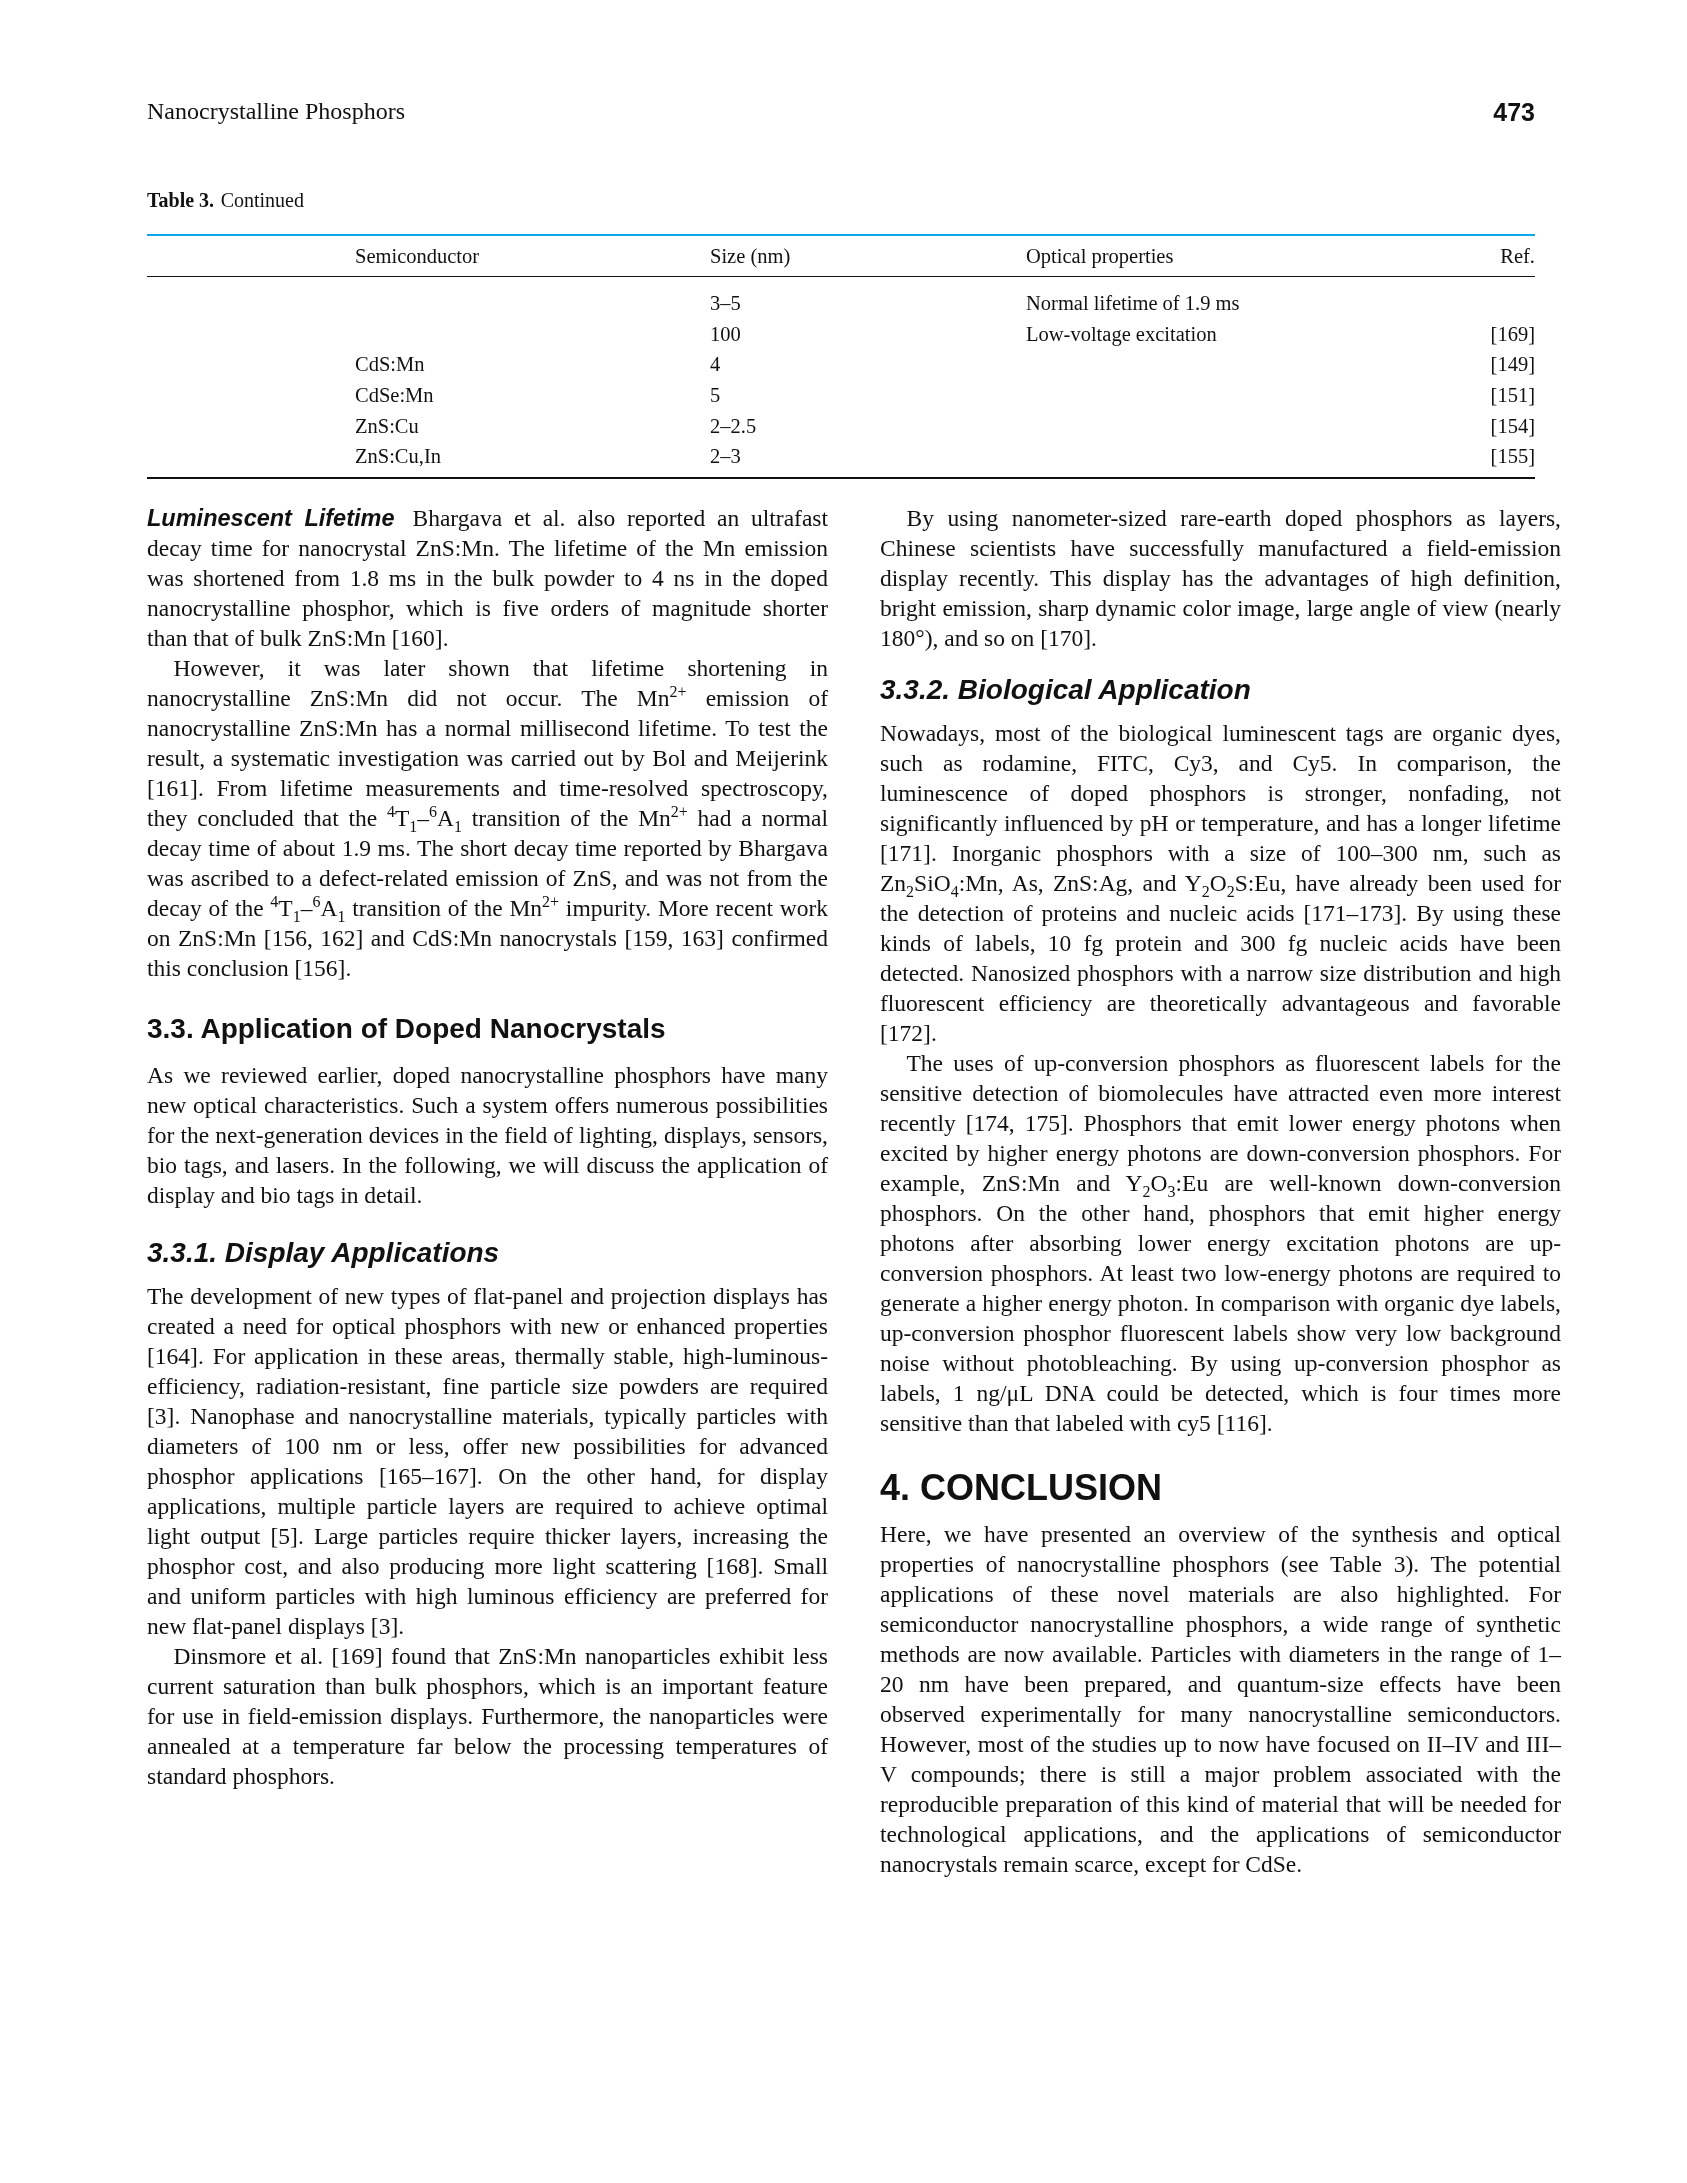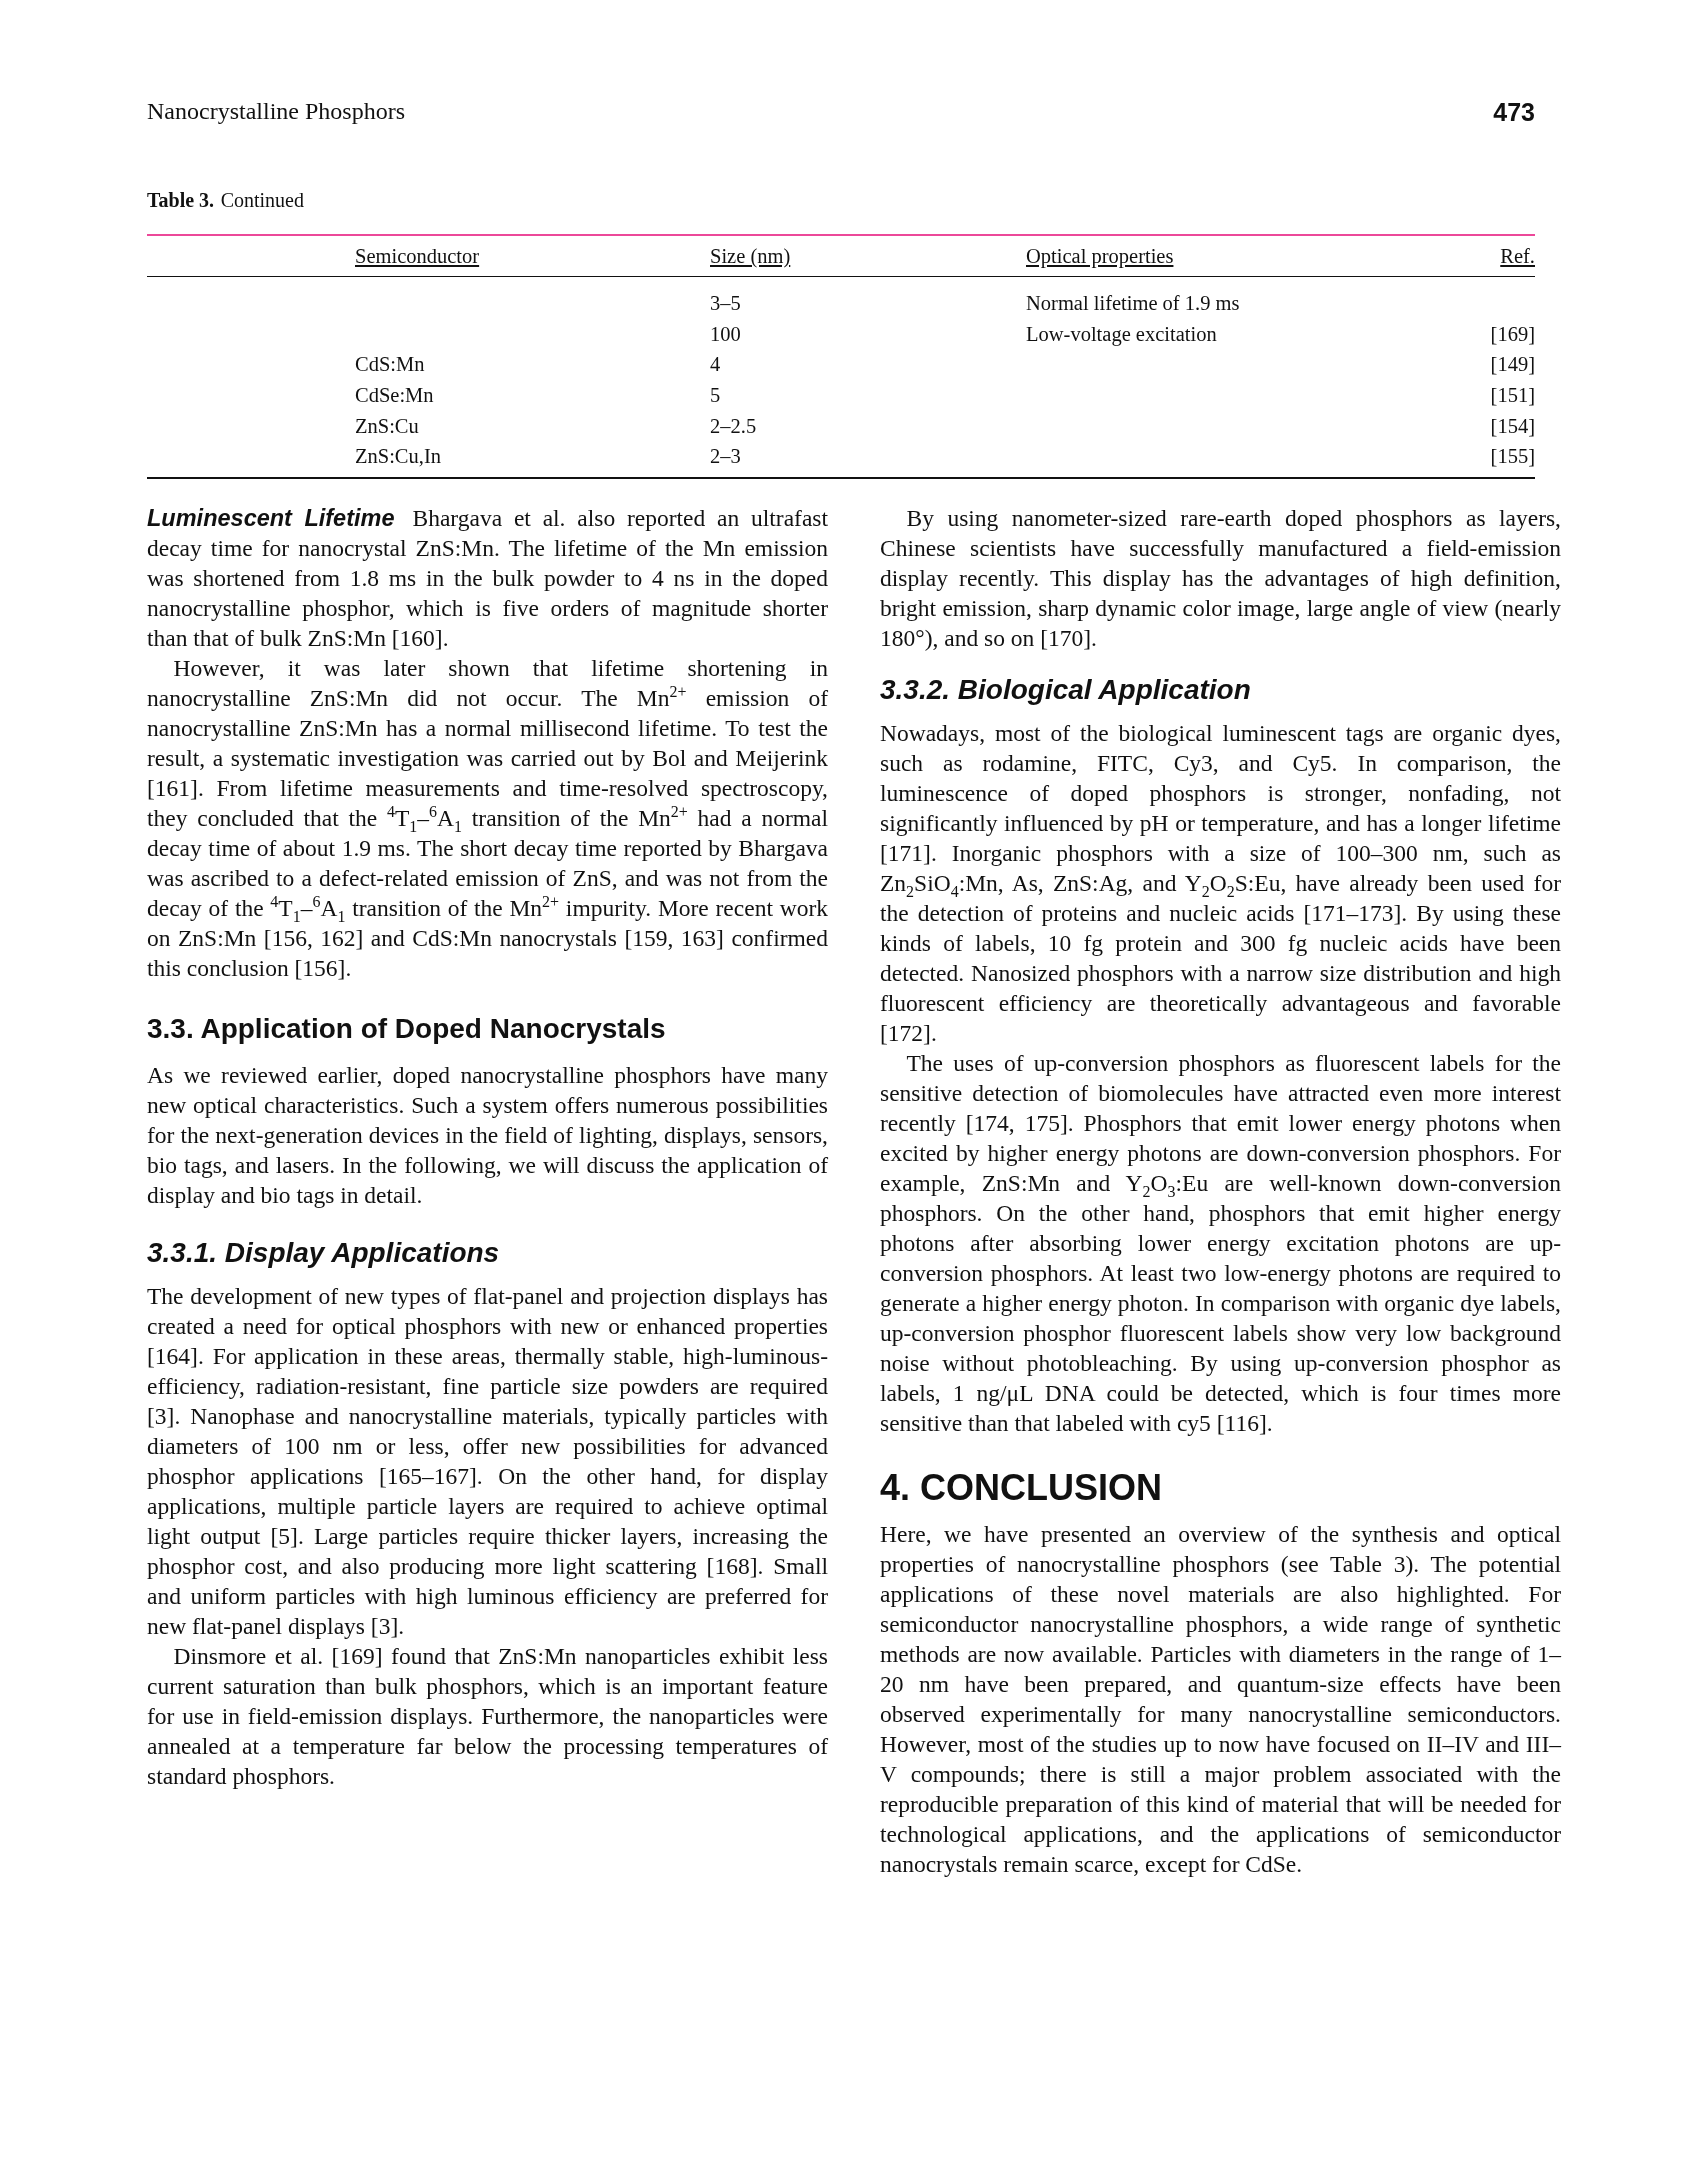--- a/index.html
+++ b/index.html
@@ -10,21 +10,21 @@
   .running-head {
     position: absolute; top: 98px; left: 147px; width: 1388px;
     display: flex; justify-content: space-between; align-items: flex-start;
   }
   .running-title { font-size: 24px; }
   .page-number { font-family: "Liberation Sans", "DejaVu Sans", sans-serif; font-weight: bold; font-size: 25px; }
   .table-caption { position: absolute; top: 189px; left: 147px; font-size: 20px; }
   .table-caption .lbl { font-weight: bold; margin-right: 6.6px; }
   .table-wrap { position: absolute; top: 234px; left: 147px; width: 1388px; }
   table { width: 100%; border-collapse: collapse; font-size: 20.5px; }
-  thead tr { border-top: 2px solid #ec4899; border-bottom: 1.3px solid #111; text-decoration: underline; }
+  thead tr { border-top: 2px solid #0ea5e9; border-bottom: 1.3px solid #111; }
   tbody tr:last-child td { padding-bottom: 6.6px; }
   tbody { border-bottom: 2px solid #111; }
   th { font-weight: normal; text-align: left; padding: 9.3px 0 8px 0; }
   td { padding: 1.3px 0; line-height: 28px; height: 28px; }
   tbody tr:first-child td { padding-top: 12px; }
   .c0 { width: 208px; }
   .c1 { width: 355px; }
   .c2 { width: 316px; }
   .c3 { width: 353px; }
   .c4 { text-align: right; }

